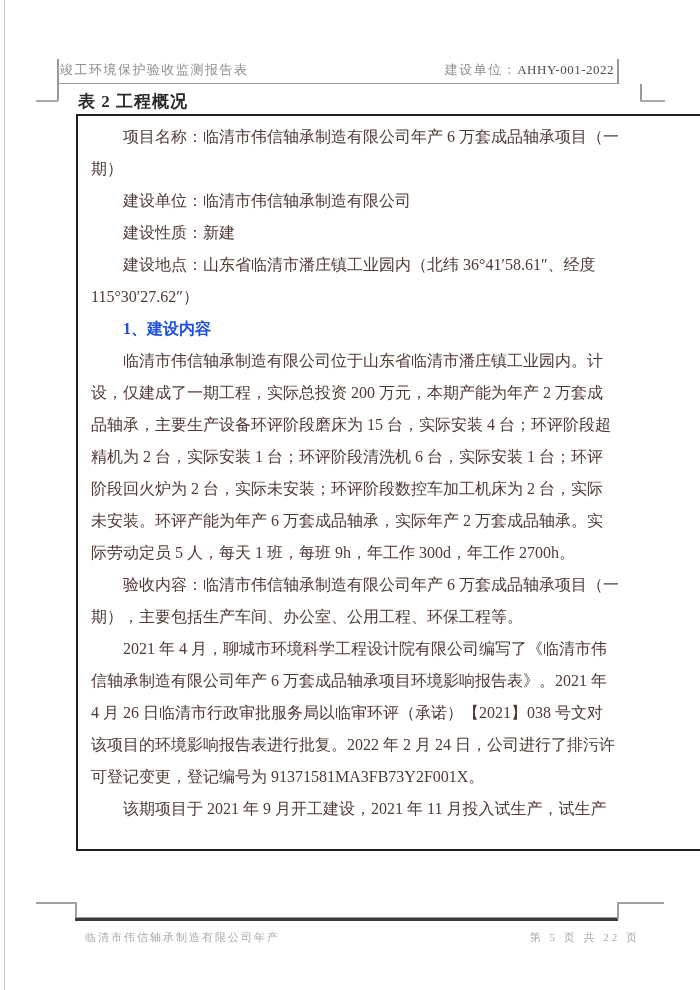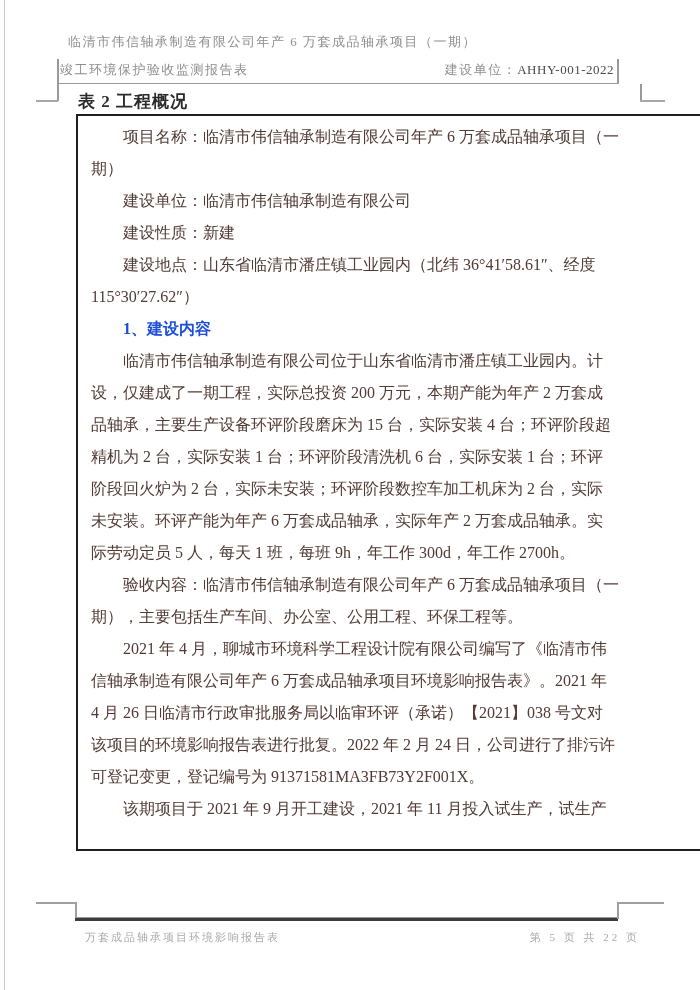--- a/index.html
+++ b/index.html
@@ -83,21 +83,20 @@
     font-size: 11px; color: #a9a9ad; letter-spacing: 3px; white-space: nowrap;
   }
 </style>
 </head>
 <body>
 
 <div class="page">
 
   <div class="scan-edge"></div>
 
-  <div class="hdr-line1">临清市伟信轴承制造有限公司年产 6 万套成品轴承项目（一期）</div>
   <div class="hdr-line2">竣工环境保护验收监测报告表</div>
   <div class="hdr-report">
     <span class="lbl">建设单位：</span><span class="val">AHHY-001-2022</span>
   </div>
   <div class="hdr-rule"></div>
   <div class="tick tick-lt"></div>
   <div class="tick tick-rt"></div>
   <div class="tick tick-lb"></div>
   <div class="tick tick-rb"></div>
   <div class="stub stub-hl"></div>
@@ -128,16 +127,16 @@
     <div class="tl">该项目的环境影响报告表进行批复。2022 年 2 月 24 日，公司进行了排污许</div>
     <div class="tl">可登记变更，登记编号为 91371581MA3FB73Y2F001X。</div>
     <div class="tl ind">该期项目于 2021 年 9 月开工建设，2021 年 11 月投入试生产，试生产</div>
   </div>
 
   <div class="ftr-stub-l"></div>
   <div class="ftr-vert-l"></div>
   <div class="ftr-rule"></div>
   <div class="ftr-vert-r"></div>
   <div class="ftr-stub-r"></div>
-  <div class="ftr-company">万套成品轴承项目环境影响报告表</div>
+  <div class="ftr-company">临清市伟信轴承制造有限公司年产</div>
   <div class="ftr-page">第 5 页  共 22 页</div>
 
 </div>
 
 </body></html>

